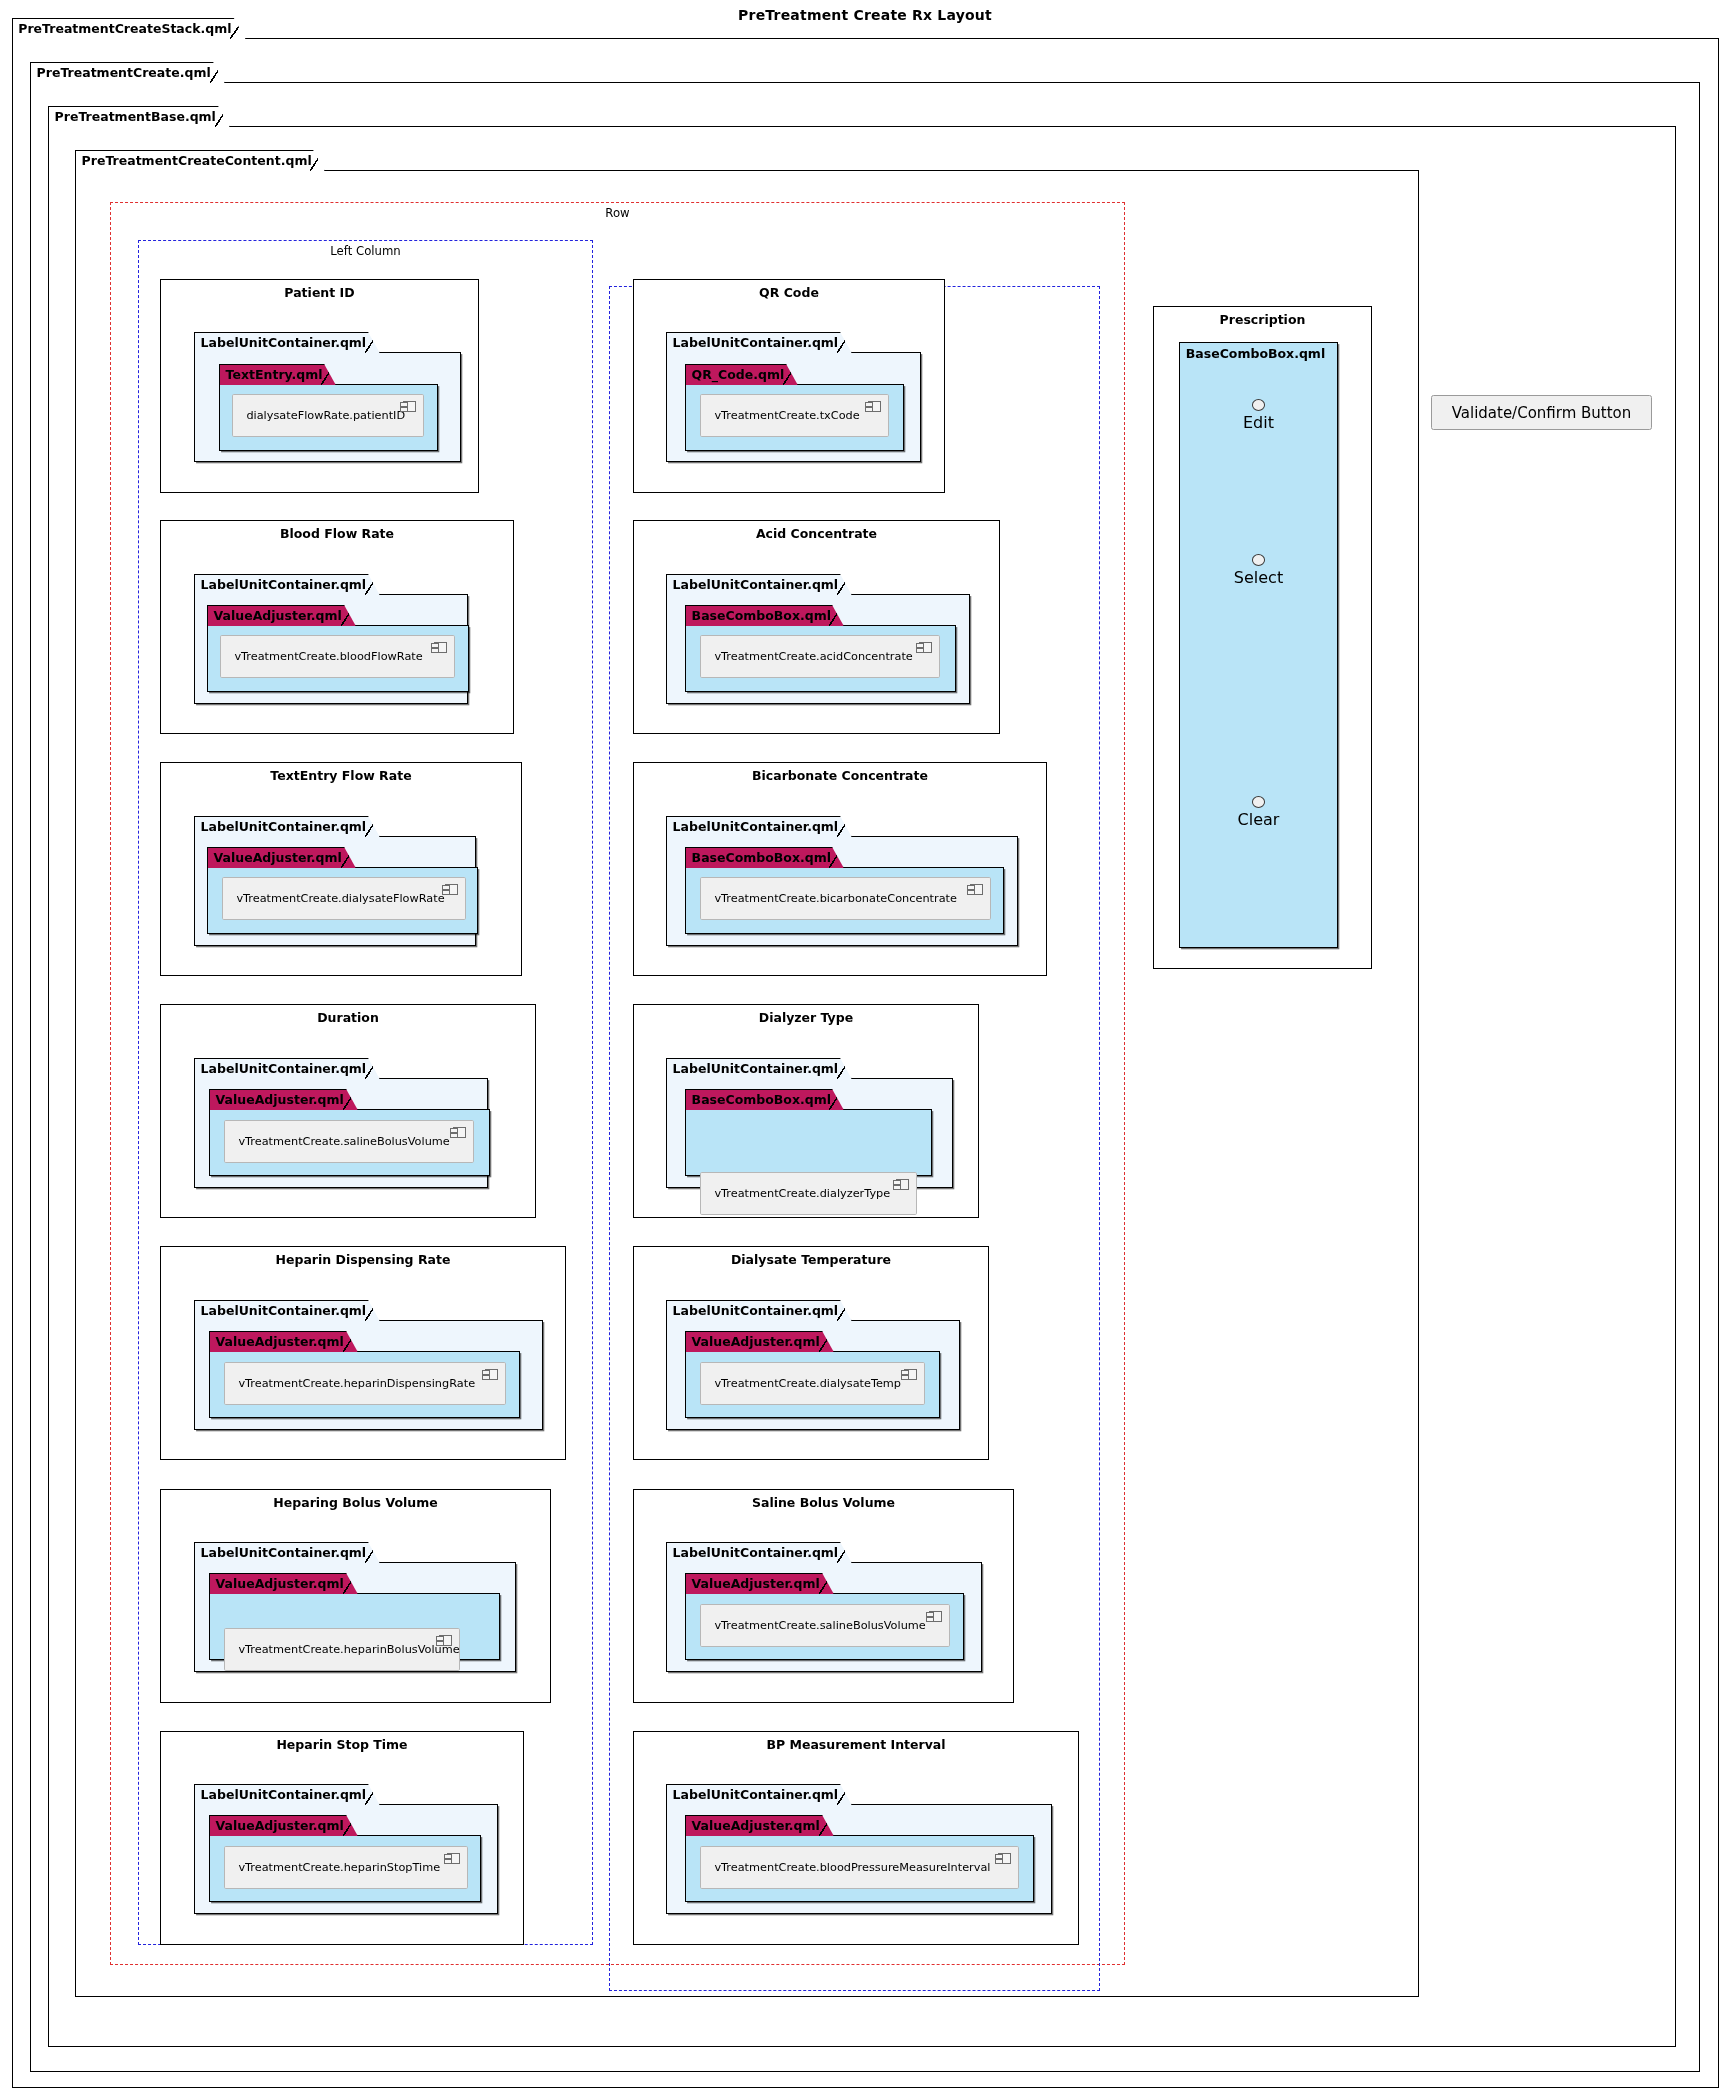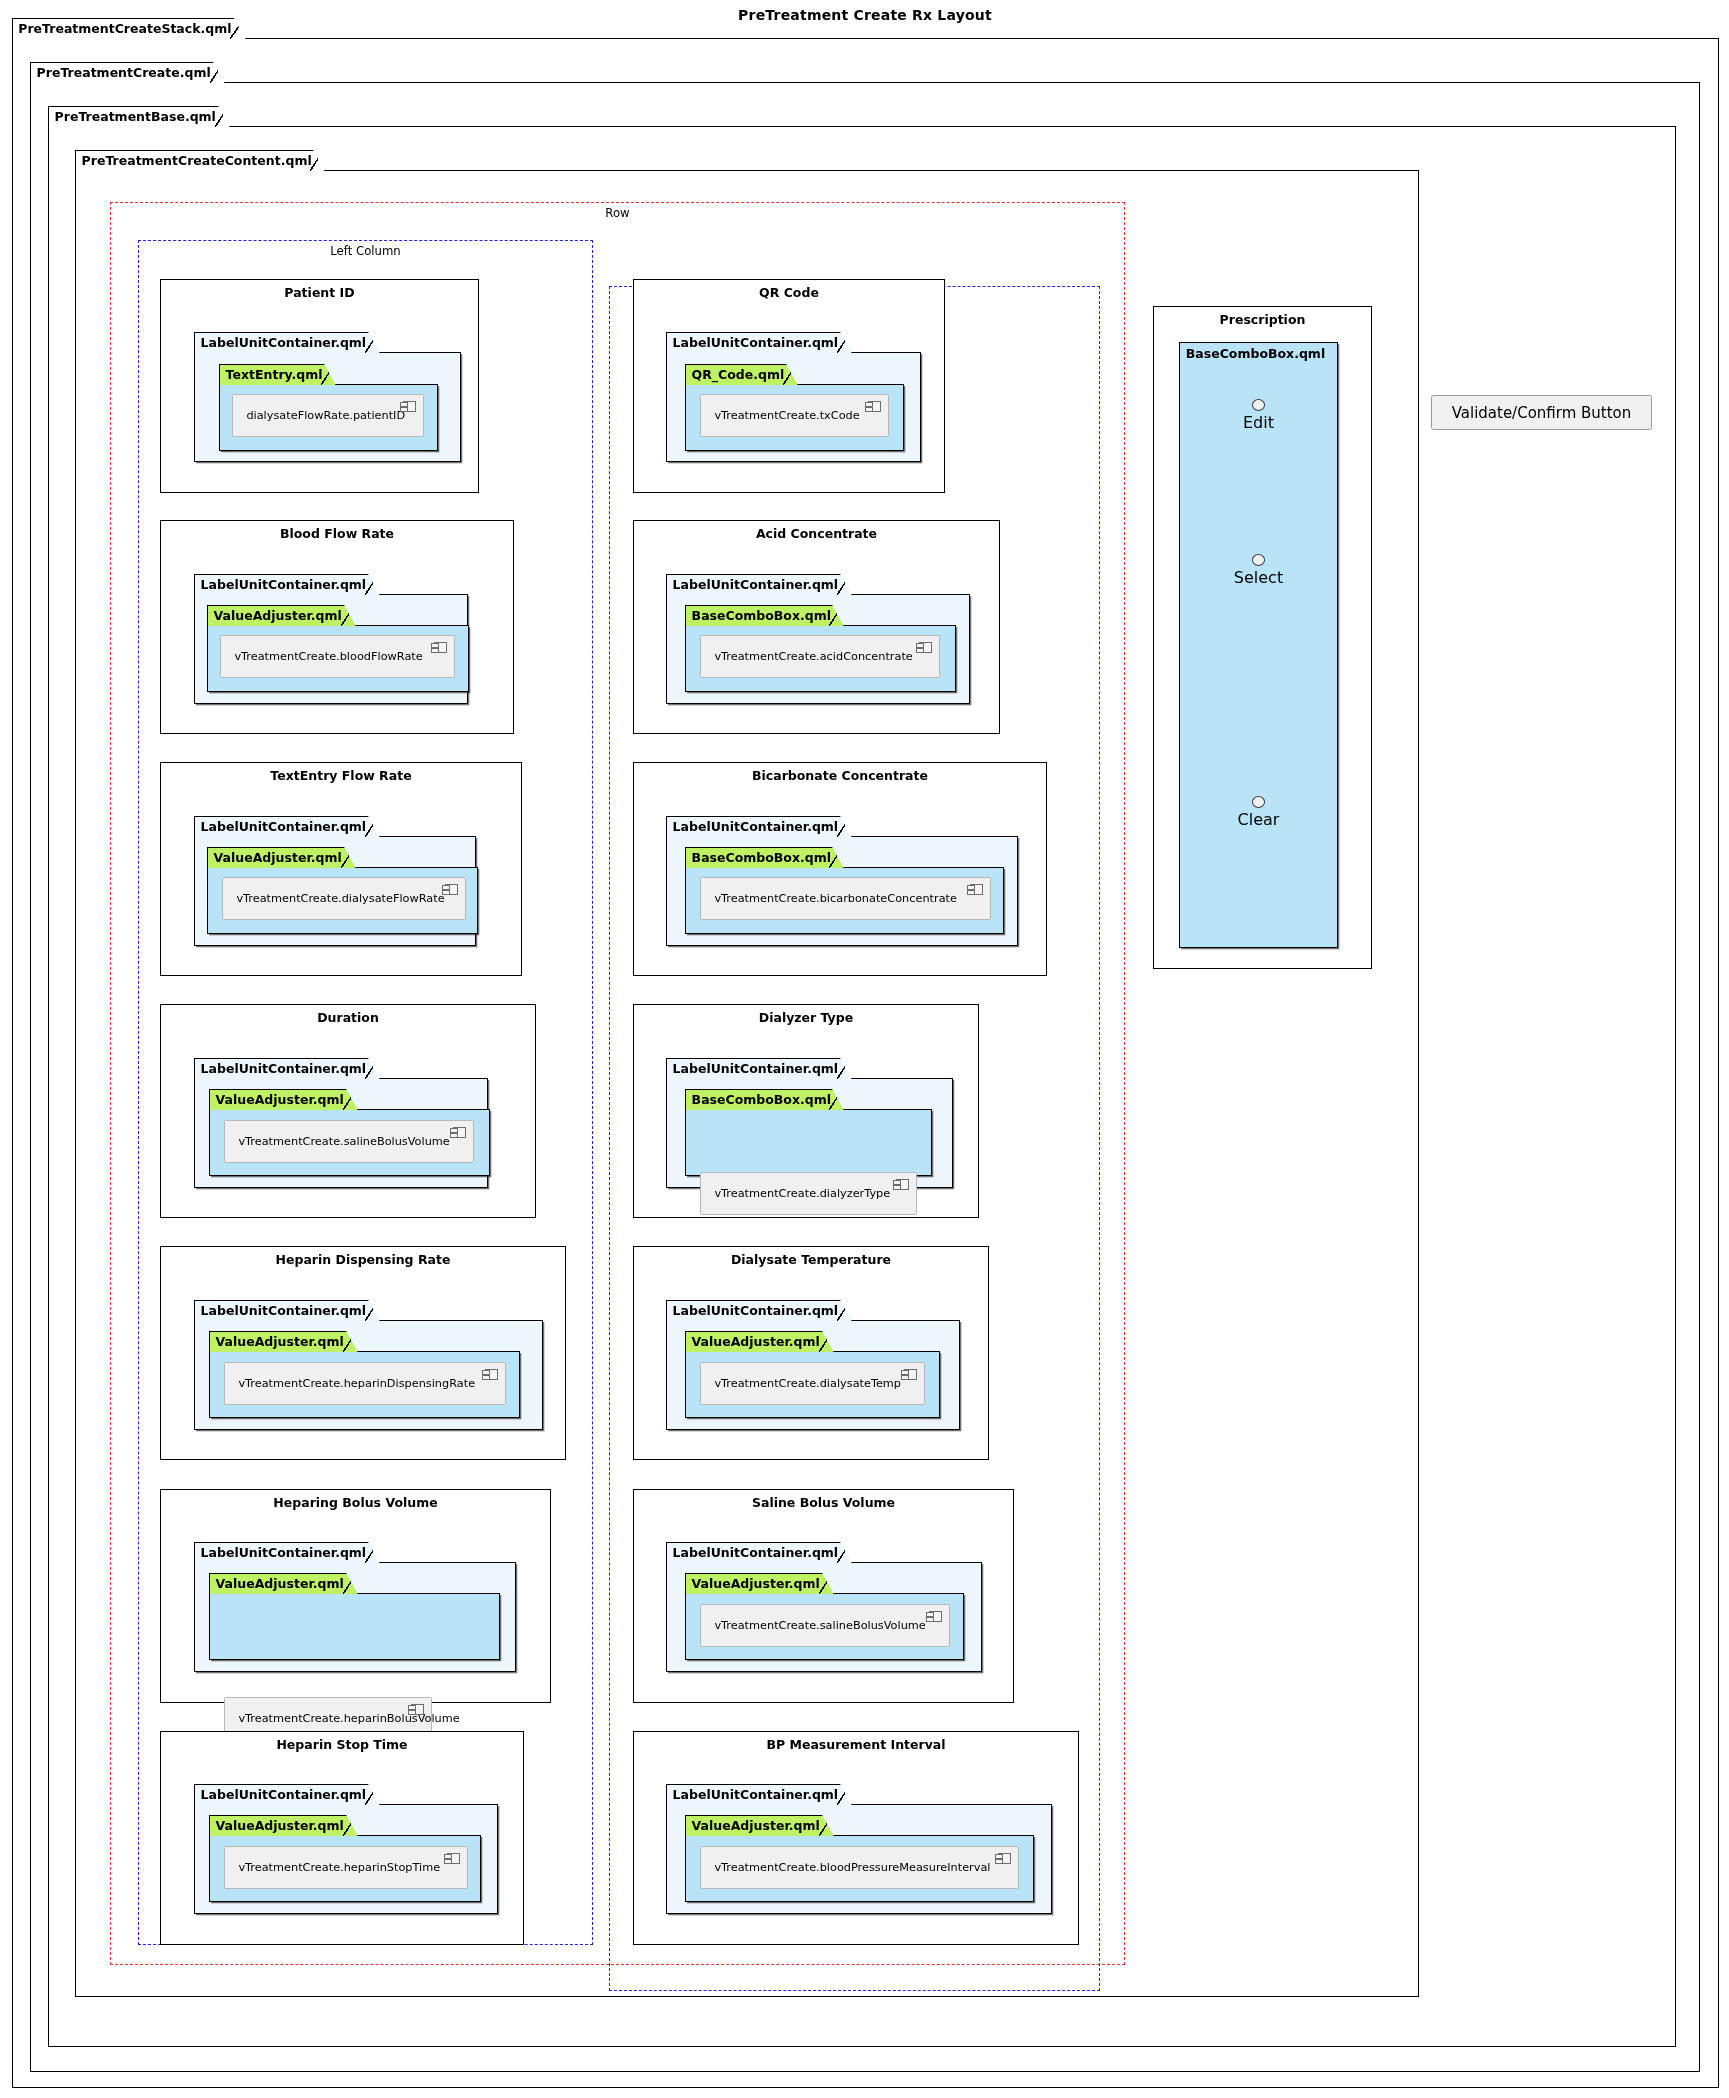--- a/index.html
+++ b/index.html
@@ -47,21 +47,21 @@
     width:13.4px;
     background:
       linear-gradient(to bottom right, transparent calc(50% - 0.8px), #000 calc(50% - 0.8px), #000 calc(50% + 0.8px), transparent calc(50% + 0.8px));
   }
 
   
   .pkg.lvl-outer{background:#ffffff;}
   .pkg.lvl-luc{background:#eef6fd;border:1px solid #000;box-shadow:1.7px 1.7px 0 -0.4px rgba(0,0,0,.55);}
   .pkg.lvl-luc > .tab{background:#eef6fd;border-width:1px;}
   .pkg.lvl-widget{background:#b9e4f7;border:1px solid #000;box-shadow:1.7px 1.7px 0 -0.4px rgba(0,0,0,.55);}
-  .pkg.lvl-widget > .tab{background:#bef264;border-width:1px;}
+  .pkg.lvl-widget > .tab{background:#be185d;border-width:1px;}
 
   
   .group{
     position:absolute;box-sizing:border-box;
     border:1px solid #000;
     background:#ffffff;
   }
   .group > .group-title{
     position:absolute;top:5px;left:0;right:0;
     text-align:center;
@@ -277,21 +277,21 @@
 
 <div class="group" style="left:160px;top:1489px;width:391px;height:214px;">
   <div class="group-title">Heparing Bolus Volume</div>
 </div>
 <div class="pkg lvl-luc" style="left:194px;top:1562px;width:322px;height:110px;">
   <div class="tab" style="width: 186px;">LabelUnitContainer.qml</div>
 </div>
 <div class="pkg lvl-widget" style="left:209px;top:1593px;width:291px;height:67px;">
   <div class="tab" style="width: 149px;">ValueAdjuster.qml</div>
 </div>
-<div class="comp" style="left:224px;top:1697px;width:208px;height:43px;">
+<div class="comp" style="left:224px;top:1628px;width:236px;height:43px;">
   <span>vTreatmentCreate.heparinBolusVolume</span>
   <span class="comp-icon">
       <i class="body"></i>
       <i class="p1"></i>
       <i class="p2"></i>
     </span>
 </div>
 
 <div class="group" style="left:160px;top:1731px;width:364px;height:214px;">
   <div class="group-title">Heparin Stop Time</div>

